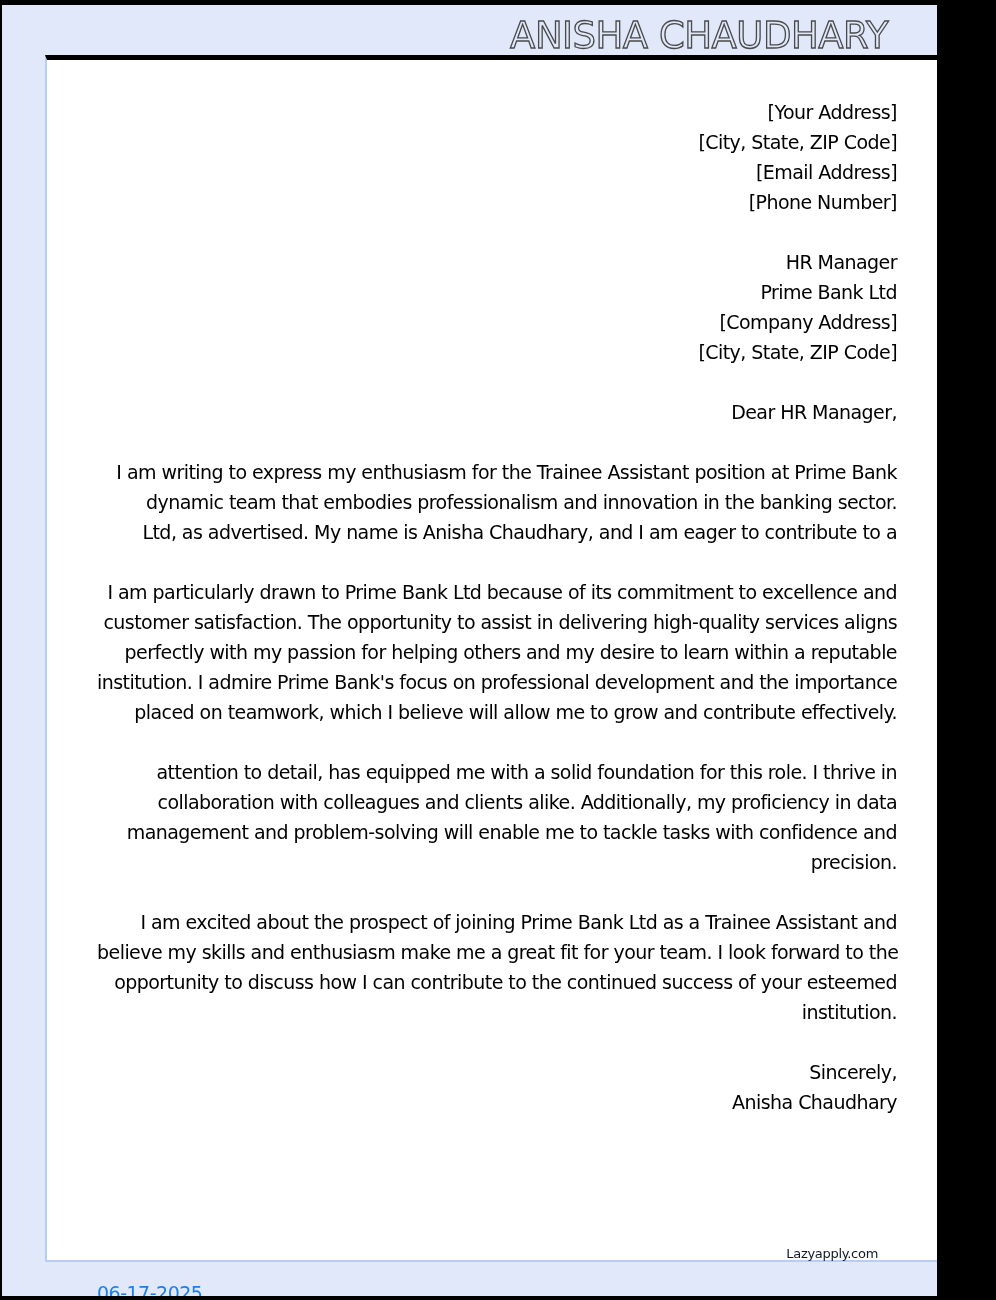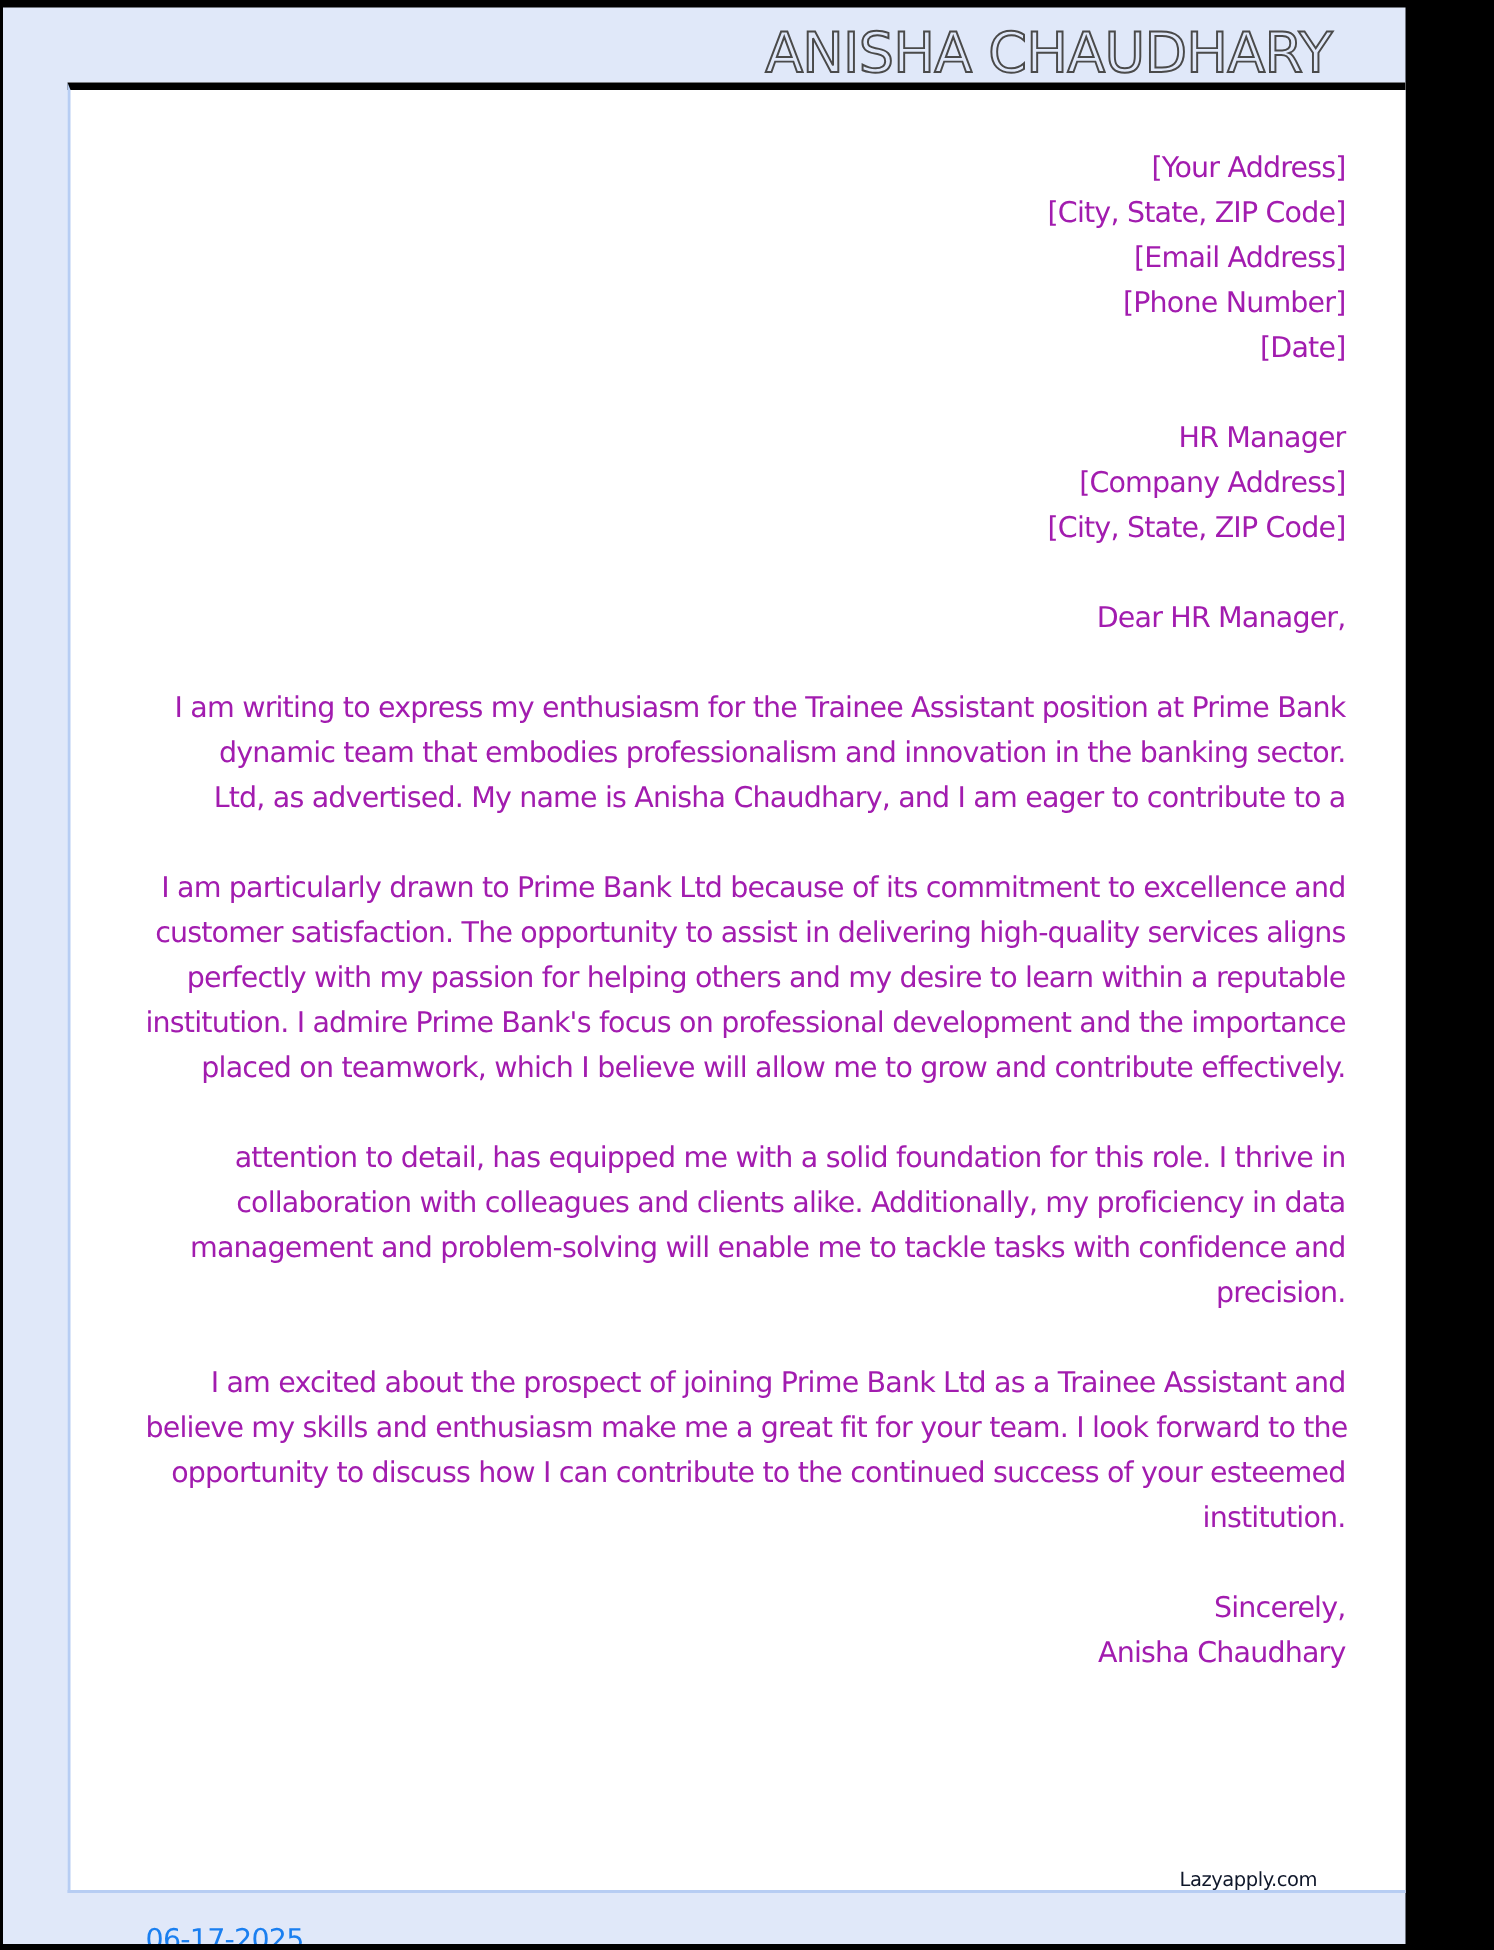--- a/index.html
+++ b/index.html
@@ -22,21 +22,21 @@
   }
   .page {
     position:absolute; left:43px; top:50px; width:898px; height:1207px;
     background:#fff;
     border-left:2px solid #b7cdf3; border-right:2px solid #b7cdf3; border-bottom:2px solid #b7cdf3;
     border-top:5px solid #000;
     box-sizing:border-box;
   }
   .content {
     position:absolute; left:95px; top:92px; width:800px;
-    font-size:19px; line-height:30px; color:#a21caf;
+    font-size:19px; line-height:30px; color:#000000;
     letter-spacing:-0.55px; word-spacing:0px;
   }
   .content p { margin:0 0 30px 0; }
   .content .line { display:block; white-space:nowrap; }
   .footer-brand {
     position:absolute; right:59px; top:1241px;
     font-size:13px; color:#0f172a; letter-spacing:-0.3px;
   }
   .date {
     position:absolute; left:95px; top:1273px;
@@ -50,24 +50,24 @@
   <div class="title">ANISHA CHAUDHARY</div>
 
   <div class="page"></div>
 
   <div class="content">
     <p>
       <span class="line">[Your Address]</span>
       <span class="line">[City, State, ZIP Code]</span>
       <span class="line">[Email Address]</span>
       <span class="line">[Phone Number]</span>
-      <span class="line">[Date]</span>
     </p>
     <p>
       <span class="line">HR Manager</span>
+      <span class="line">Prime Bank Ltd</span>
       <span class="line">[Company Address]</span>
       <span class="line">[City, State, ZIP Code]</span>
     </p>
     <p>Dear HR Manager,</p>
 
     <p>
       <span class="line">I am writing to express my enthusiasm for the Trainee Assistant position at Prime Bank</span>
       <span class="line">dynamic team that embodies professionalism and innovation in the banking sector.</span>
       <span class="line">Ltd, as advertised. My name is Anisha Chaudhary, and I am eager to contribute to a</span>
     </p>

